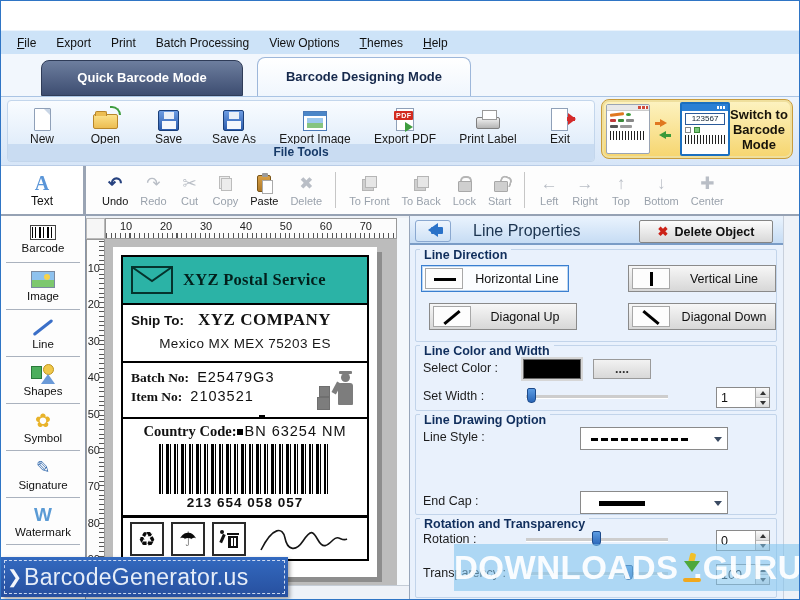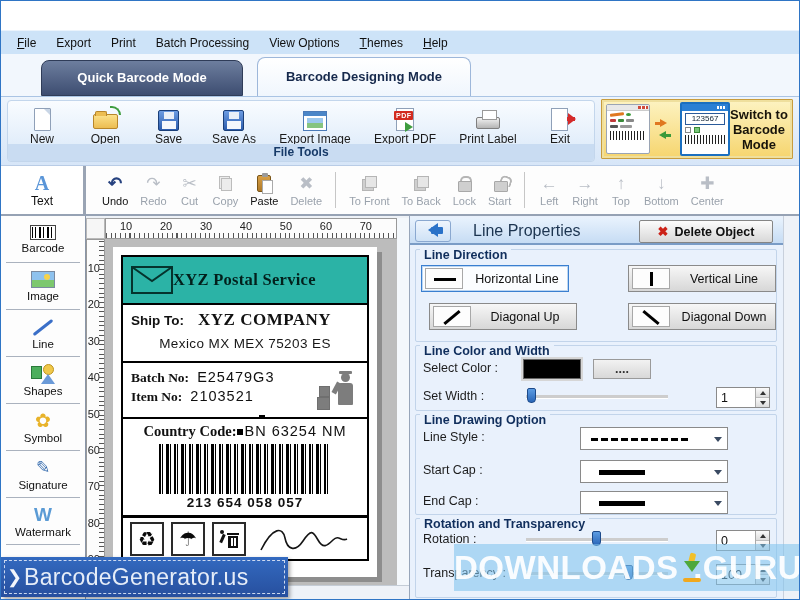--- a/index.html
+++ b/index.html
@@ -64,21 +64,21 @@
   .pdfic::after{content:"";position:absolute;bottom:-2px;right:-5px;width:0;height:0;border:5px solid transparent;
     border-left:8px solid #3f9d3f}
   .prn{width:24px;height:12px;background:linear-gradient(#f2f2f2,#b5b5b5);border:1px solid #7f7f7f;border-radius:2px;
     position:relative;margin-bottom:2px}
   .prn::before{content:"";position:absolute;top:-8px;left:5px;width:13px;height:8px;background:#fff;border:1px solid #999}
   .exitic{width:17px;height:23px;background:#fff;border:1px solid #8fa0b8;position:relative}
   .exitic::before{content:"";position:absolute;top:8px;right:-8px;width:8px;height:4px;background:#d42a2a}
   .exitic::after{content:"";position:absolute;top:4px;right:-15px;width:0;height:0;border:6px solid transparent;
     border-left:8px solid #d42a2a}
 
-  .switchpanel{position:absolute;right:6px;top:2px;width:192px;height:60px;border:1px solid #c89c3c;border-radius:1px;
+  .switchpanel{position:absolute;right:6px;top:2px;width:192px;height:60px;border:1px solid #c89c3c;border-radius:8px;
     background:linear-gradient(#fdf3c2,#f6d56e);box-shadow:inset 0 0 0 2px #efdf9d;display:flex;align-items:center;padding:4px}
   .miniwin{background:#fff;border:1px solid #9aa4b4;border-radius:2px;position:relative;overflow:hidden}
   .mw1{width:44px;height:50px}
   .mw1 .mwhead{height:6px;background:#e8e8e8;border-bottom:1px solid #ccc;position:relative}
   .mw1 .mwhead::after{content:"";position:absolute;right:1px;top:1px;width:10px;height:3px;
     background:repeating-linear-gradient(90deg,#d04a3a 0 3px,#fff 3px 4px)}
   .mrow{height:4px;margin:2px 3px;display:flex;gap:2px}
   .mrow i{display:block;height:3px;border-radius:1px}
   .stripes{height:9px;margin:2px 3px 0;background:repeating-linear-gradient(90deg,#222 0 1px,#fff 1px 3px)}
   .mw2{width:50px;height:54px;border:2px solid #1a6fc0;margin-left:4px}
@@ -161,21 +161,21 @@
   .vruler::after{content:"";position:absolute;top:0;bottom:0;right:0;width:5px;
     background:repeating-linear-gradient(0deg,#555 0 1px,transparent 1px 4.7px)}
   .cvs{position:absolute;left:19px;top:23px;width:292px;height:347px;background:#bcbcbc;overflow:hidden}
   .hscroll{position:absolute;left:0;bottom:0;height:14px;width:323px;background:#eef2f8;border-top:1px solid #c4ccd6}
   .cvs-rgap{position:absolute;right:0;top:2px;width:12px;bottom:14px;background:#f4f8fc}
 
   
   .lpage{position:absolute;left:8px;top:8px;width:264px;height:330px;background:#fff;box-shadow:5px 5px 0 #8d8d8d;padding:8px;overflow:hidden}
   .lsec{border:2px solid #000;margin-top:-2px;position:relative;background:#fff}
   .lsec.first{margin-top:0}
-  .lhead{height:50px;background:#2bb3a6;display:flex;align-items:center;padding:0 8px}
+  .lhead{height:50px;background:#2bb3a6;display:flex;align-items:center;gap:10px;padding:0 8px}
   .lhead .envl{flex:0 0 auto}
   .lhead .htitle{font-family:"Liberation Serif",serif;font-weight:bold;font-size:16.5px;color:#02201c;letter-spacing:.3px}
   .lship{height:60px;padding:5px 8px}
   .shiprow{display:flex;align-items:baseline}
   .shiplab{font-size:13.5px;font-weight:bold}
   .shipco{font-family:"Liberation Serif",serif;font-weight:bold;font-size:17px;margin-left:14px;letter-spacing:.5px}
   .shipaddr{text-align:center;font-size:13.5px;margin-top:6px;letter-spacing:.4px;color:#181818}
   .lbatch{height:58px;padding:4px 8px}
   .brow{display:flex;align-items:baseline;margin-top:2px}
   .blab{font-family:"Liberation Serif",serif;font-weight:bold;font-size:13.5px}
@@ -677,27 +677,20 @@
 
     <div class="grp g3">
       <span class="gtitle">Line Drawing Option</span>
       <div class="prow" style="top:12px">
         <span class="plab">Line Style :</span>
         <div class="ddown" style="left:164px;top:0">
           <span class="ln-dash"></span>
           <span class="ddchev"></span>
         </div>
       </div>
-      <div class="prow" style="top:45px">
-        <span class="plab">Start Cap :</span>
-        <div class="ddown" style="left:164px;top:0">
-          <span class="ln-solid"></span>
-          <span class="ddchev"></span>
-        </div>
-      </div>
       <div class="prow" style="top:76px">
         <span class="plab">End Cap :</span>
         <div class="ddown" style="left:164px;top:0">
           <span class="ln-solid"></span>
           <span class="ddchev"></span>
         </div>
       </div>
     </div>
 
     <div class="grp g4">

